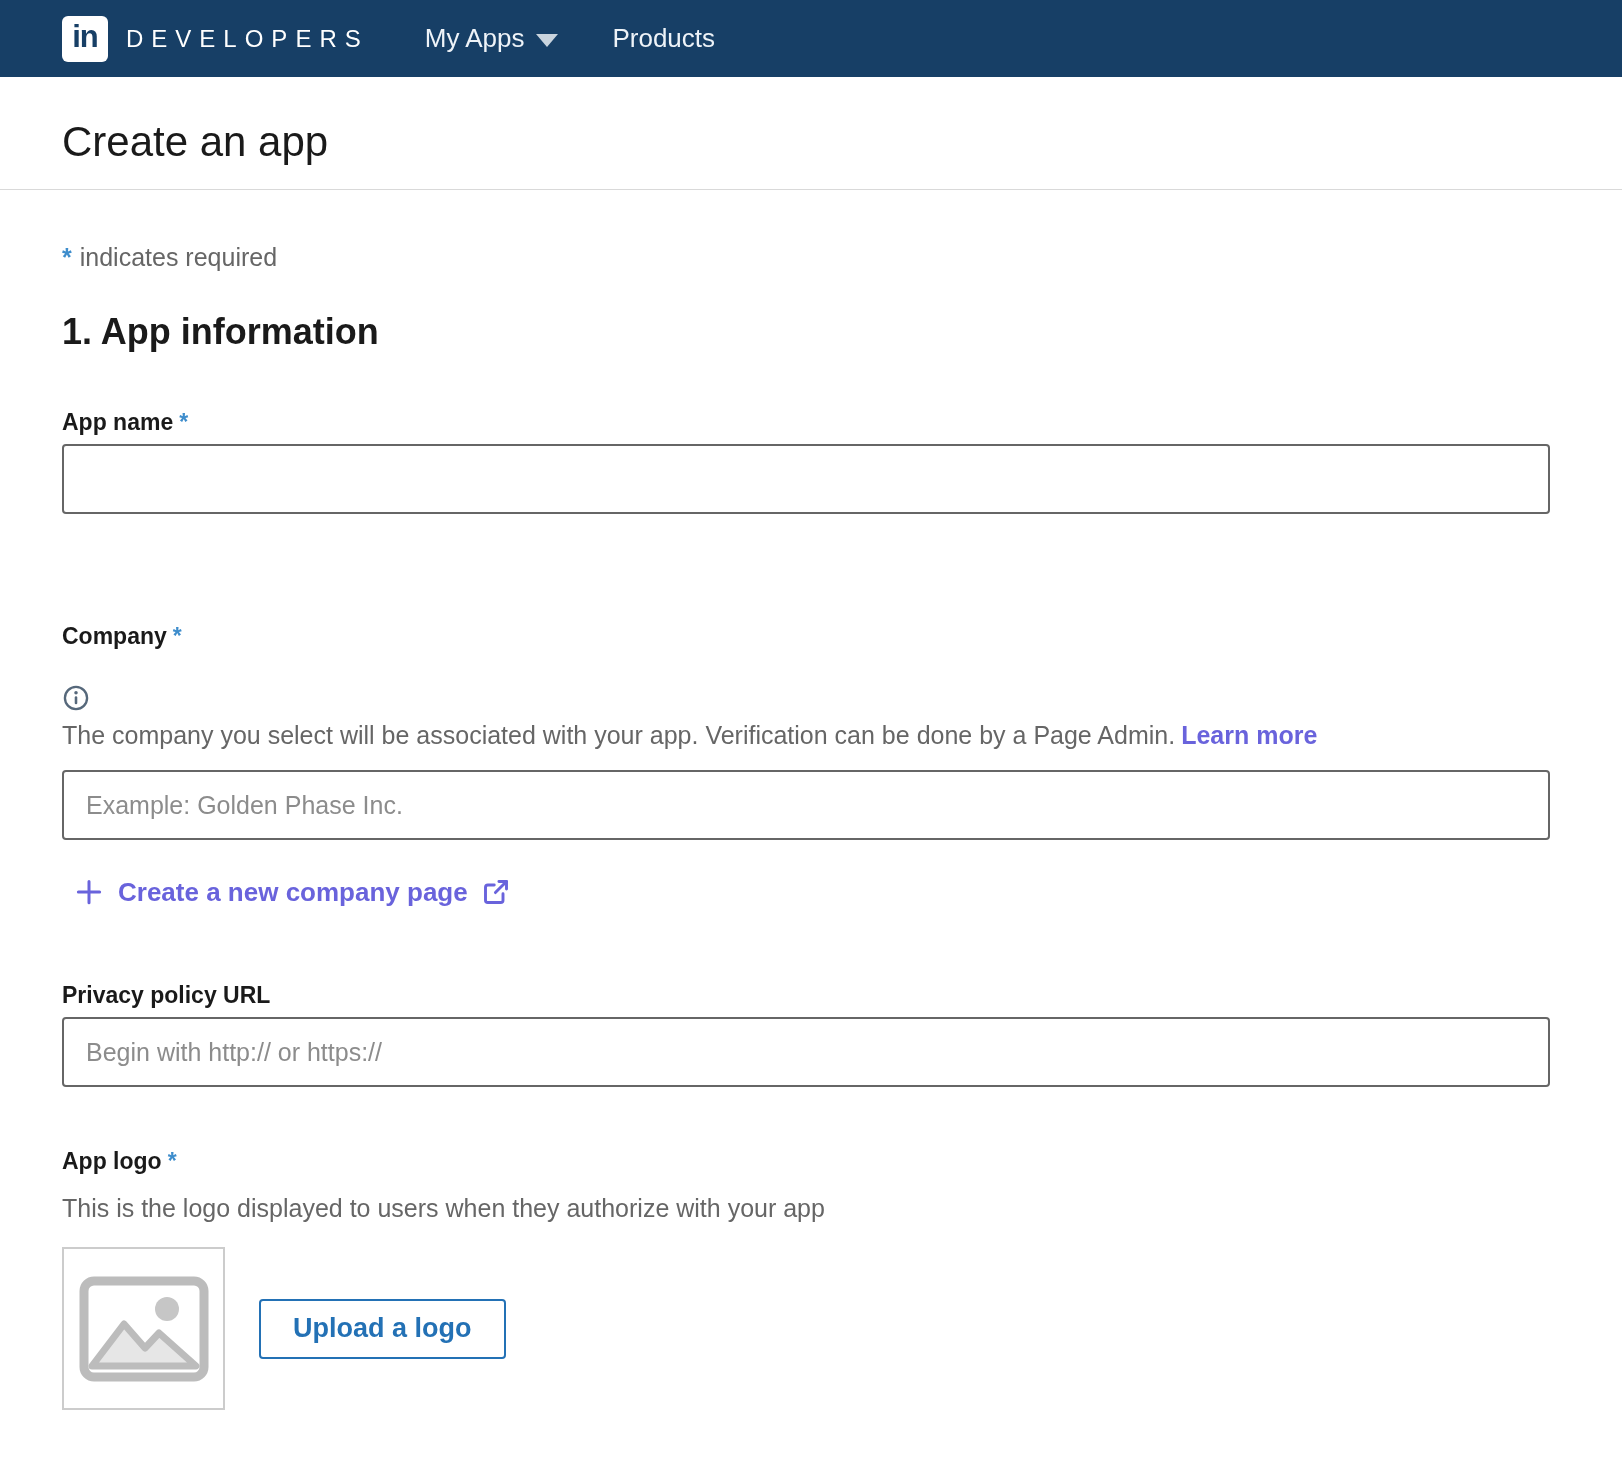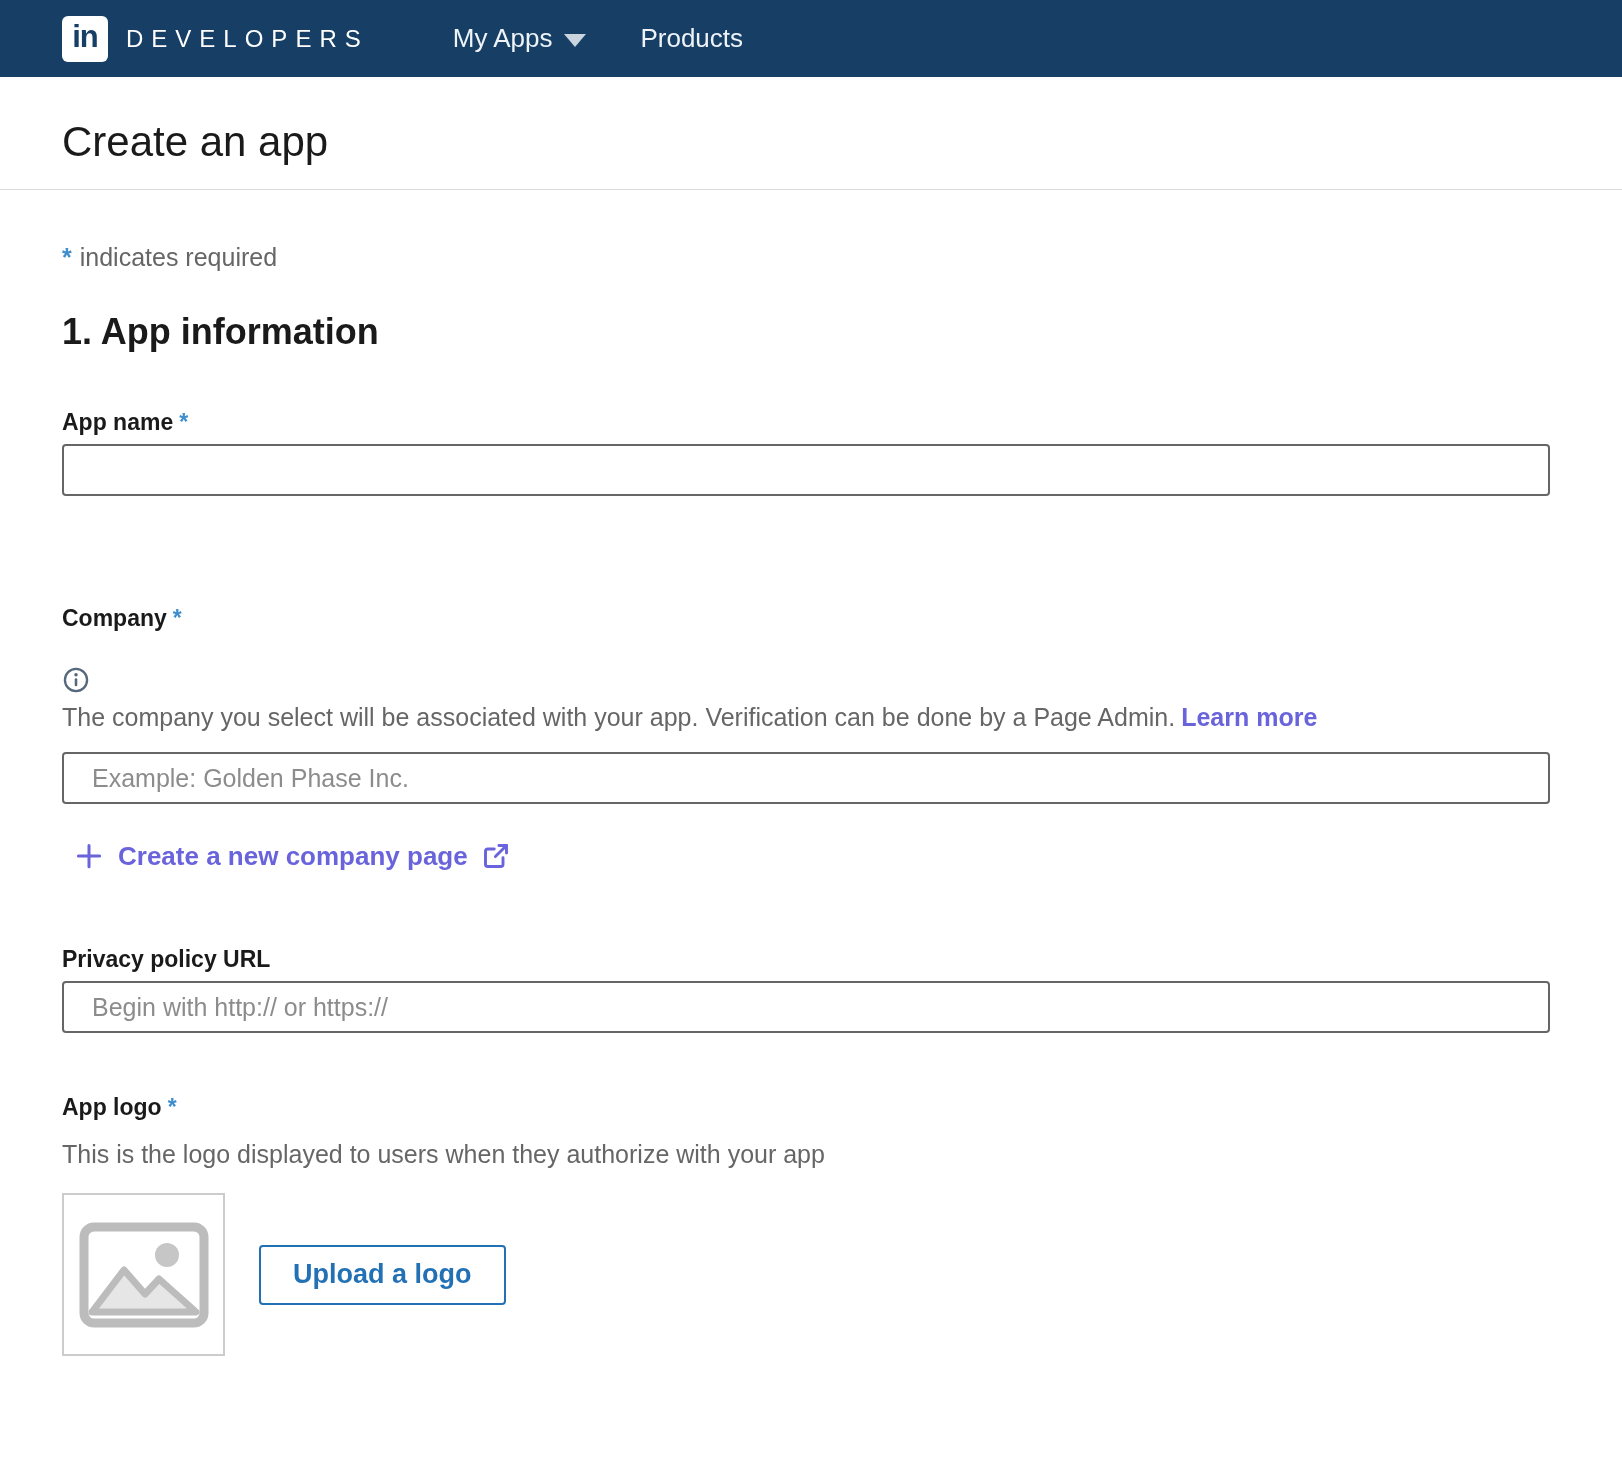--- a/index.html
+++ b/index.html
@@ -52,21 +52,21 @@
   .brand {
     color:#ffffff;
     font-size:24px;
     font-weight:500;
     letter-spacing:8px;
     margin-left:18px;
   }
   .nav-item {
     color:#EEF3F8;
     font-size:26px;
-    margin-left:84px;
+    margin-left:56px;
     display:flex; align-items:center; gap:12px;
   }
   .nav-item.products { margin-left:54px; }
   .caret {
     width:0; height:0;
     border-left:11px solid transparent;
     border-right:11px solid transparent;
     border-top:13px solid #C9D4DE;
     margin-top:3px;
   }
@@ -102,29 +102,29 @@
     font-size:23px;
     line-height:28px;
     font-weight:700;
     color:var(--text-dark);
   }
   .field-label .ast { margin-left:6px; }
 
   .text-input {
     display:block;
     width:100%;
-    height:52px;
+    height:70px;
     margin-top:8px;
     border:2px solid var(--input-border);
     border-radius:4px;
     background:#ffffff;
     font-family:inherit;
     font-size:25px;
     color:#333333;
-    padding:0 28px;
+    padding:0 22px;
     outline:none;
   }
   .text-input::placeholder { color:var(--placeholder); opacity:1; }
 
   .app-name-label { margin-top:58px; }
   .company-label  { margin-top:108px; }
   .privacy-label  { margin-top:70px; }
   .logo-label     { margin-top:60px; }
 
   .info-row {

